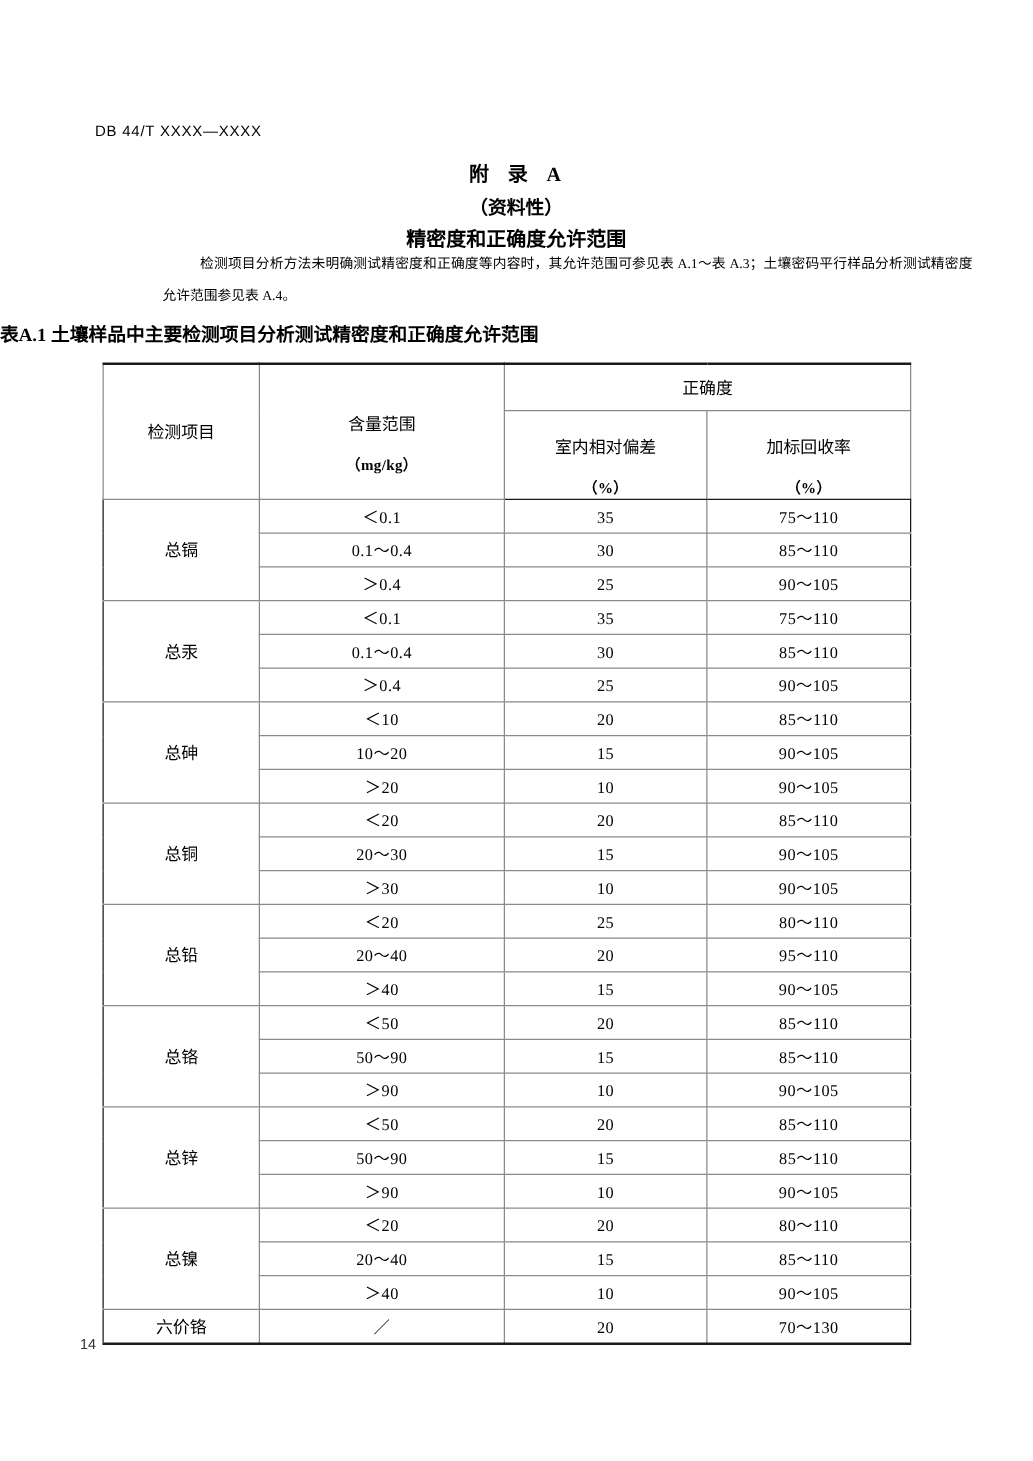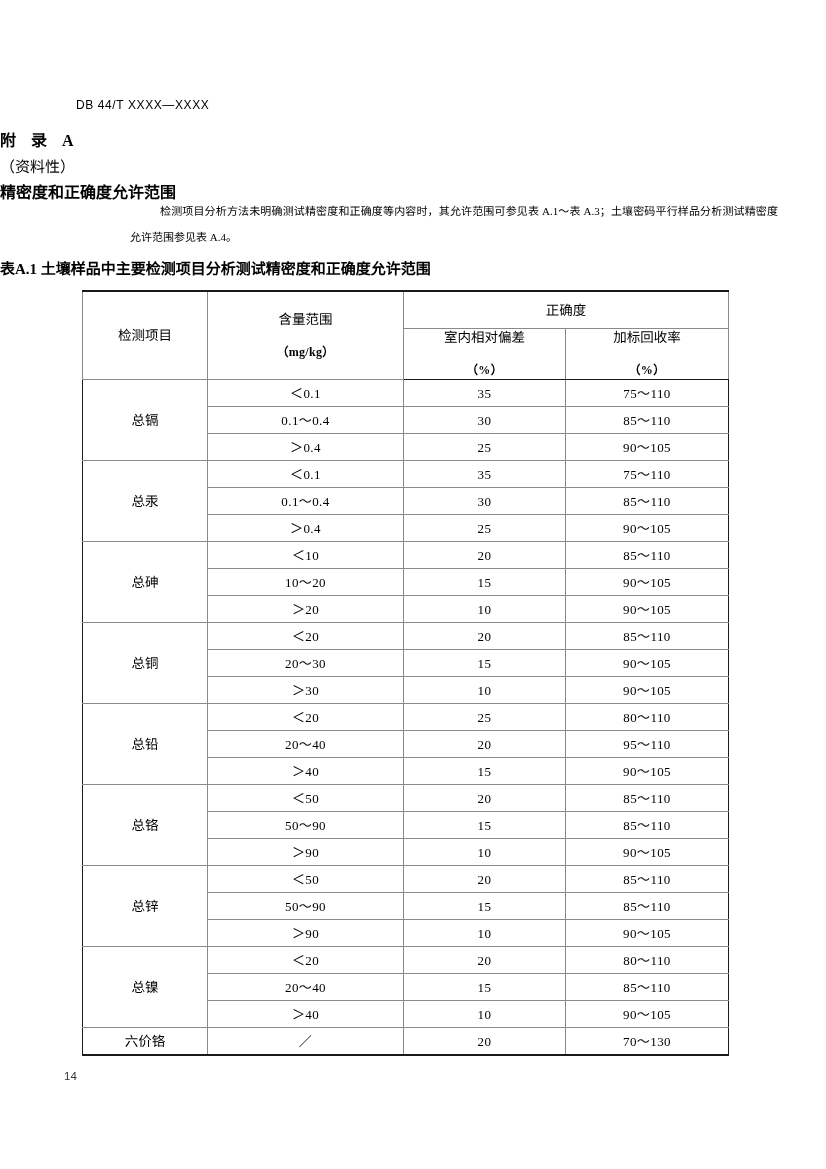--- a/index.html
+++ b/index.html
@@ -36,31 +36,32 @@
     font-weight: 400;
     white-space: nowrap;
   }
 
   
   .annex-block {
     position: absolute;
     left: 0;
     top: 128px;
     width: 826px;
+    text-align: center;
   }
   .annex-title {
     font-size: 16px;
     font-weight: 700;
     letter-spacing: 2px;
     line-height: 26px;
   }
   .annex-title .sp { display: inline-block; width: 13px; }
   .annex-kind {
     font-size: 15px;
-    font-weight: 400;
+    font-weight: 700;
     line-height: 26px;
   }
   .annex-subject {
     font-size: 16px;
     font-weight: 700;
     line-height: 26px;
   }
 
   
   .para {
@@ -141,21 +142,21 @@
   }
   th.hdr-tall { height: 72px; }
   th.hdr .unit {
     display: block;
     font-family: "Liberation Serif", "DejaVu Serif", serif;
     font-size: 12px;
     font-weight: 700;
     letter-spacing: 0.3px;
     margin-top: 16px;
   }
-  th.hdr .line1 { display: block; }
+  th.hdr .line1 { display: block; margin-top: 20px; }
 
   td.item-cell {
     font-size: 13.5px;
   }
   td.data-cell {
     height: 26px;
     font-size: 13px;
     letter-spacing: 0.4px;
   }
 

